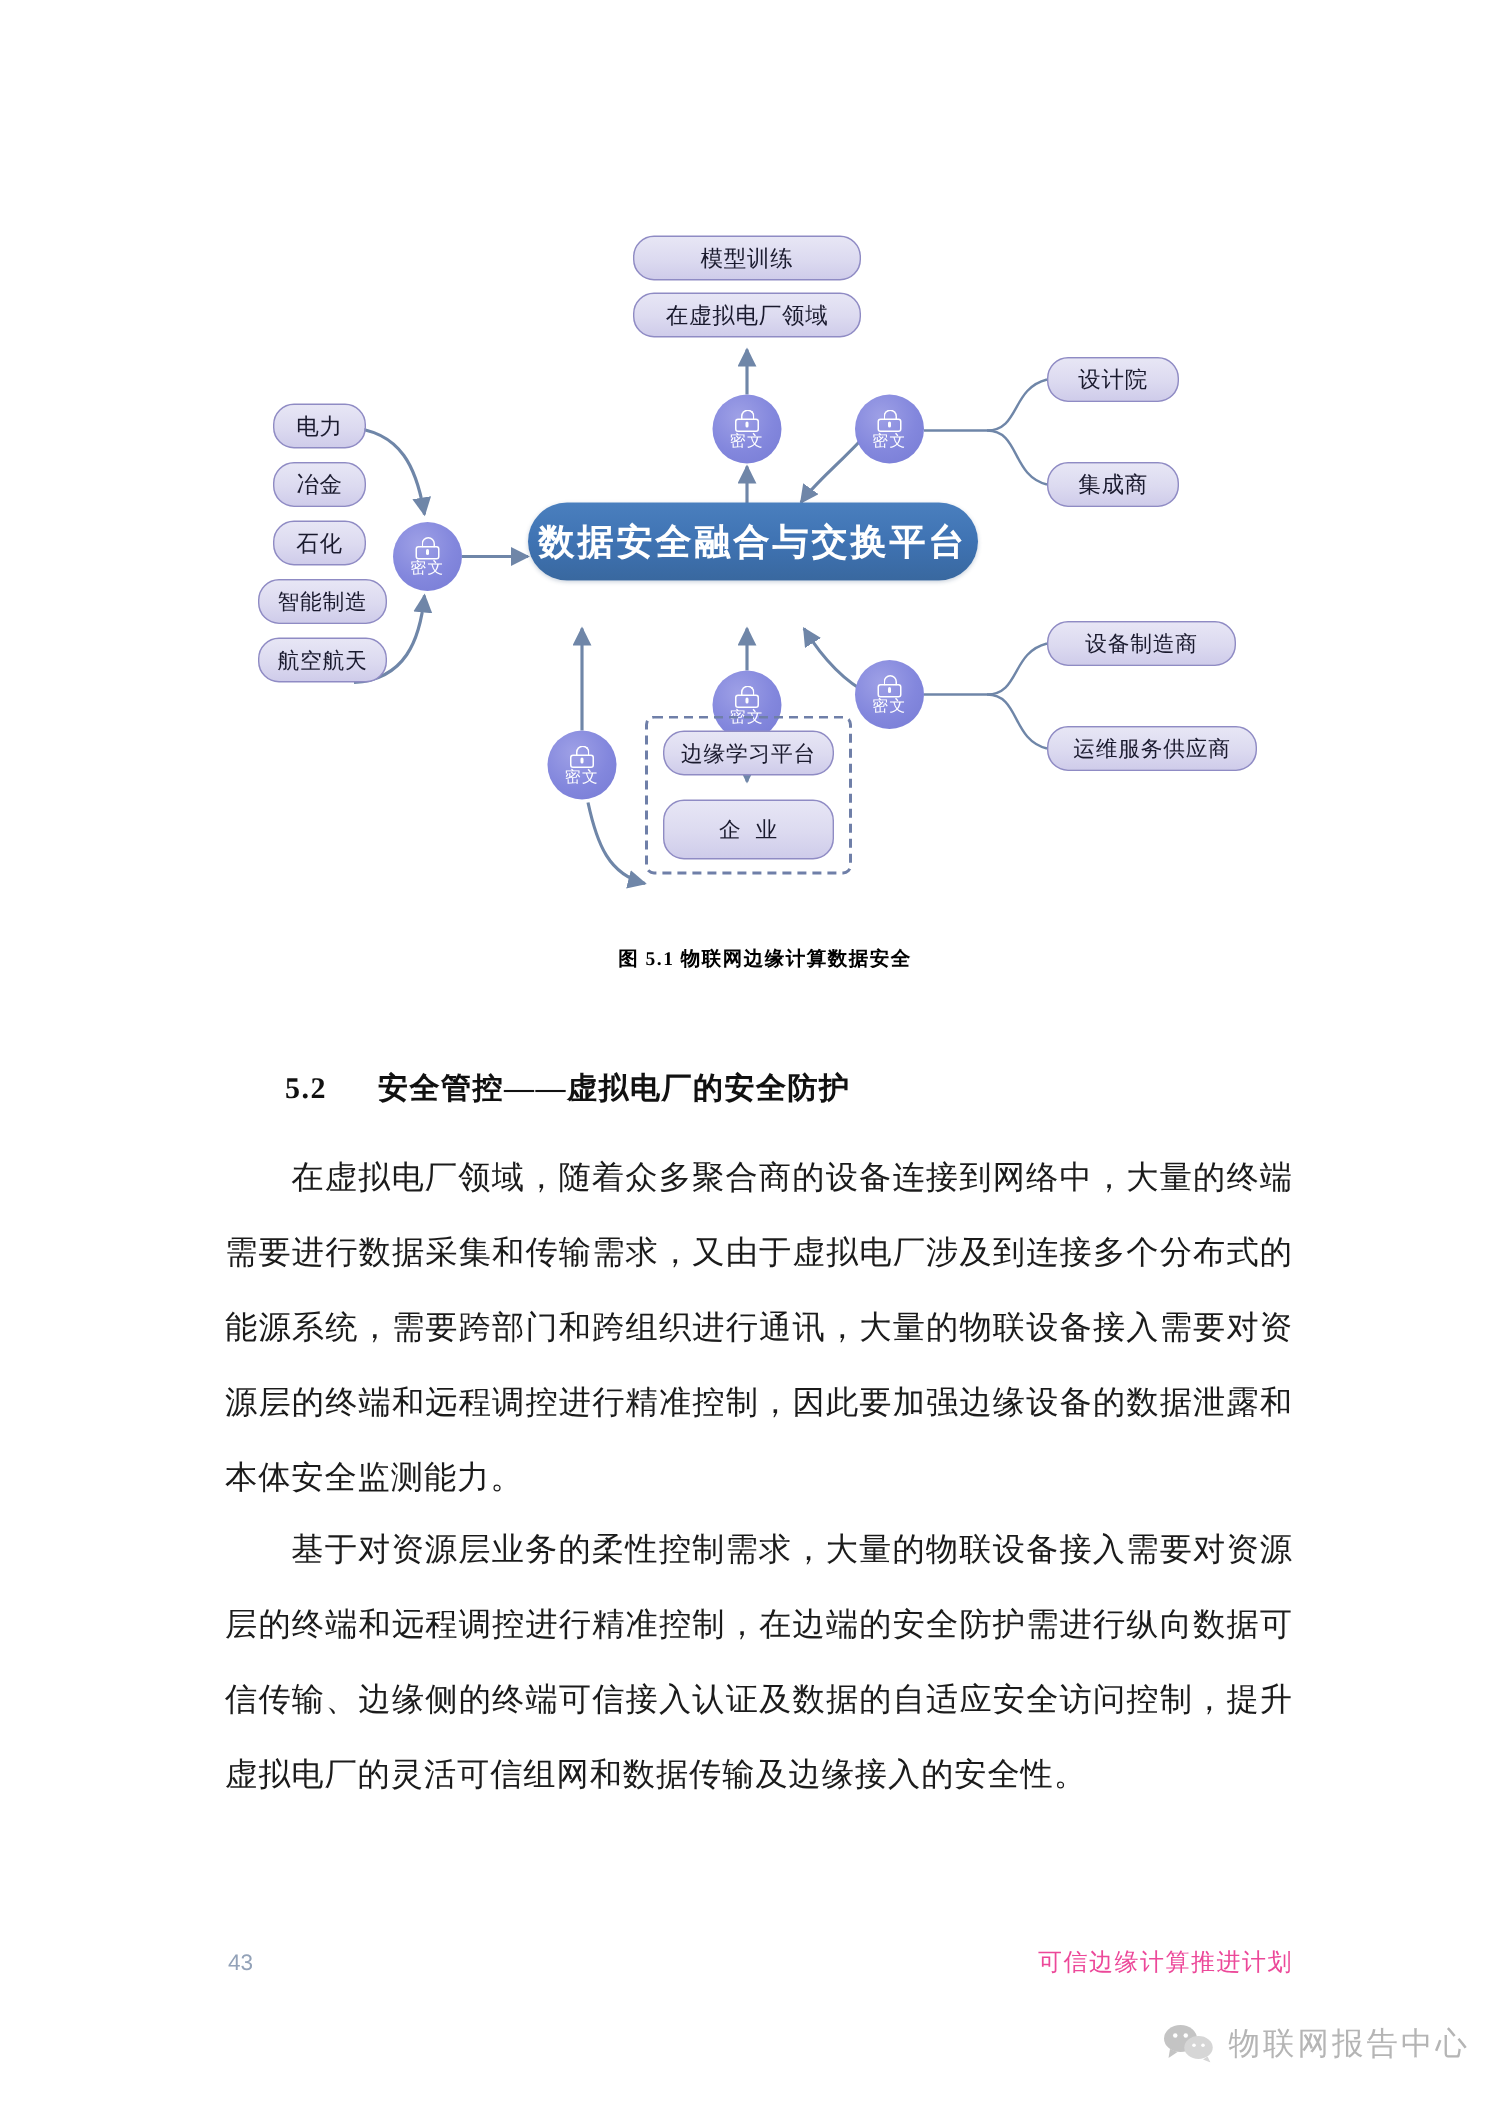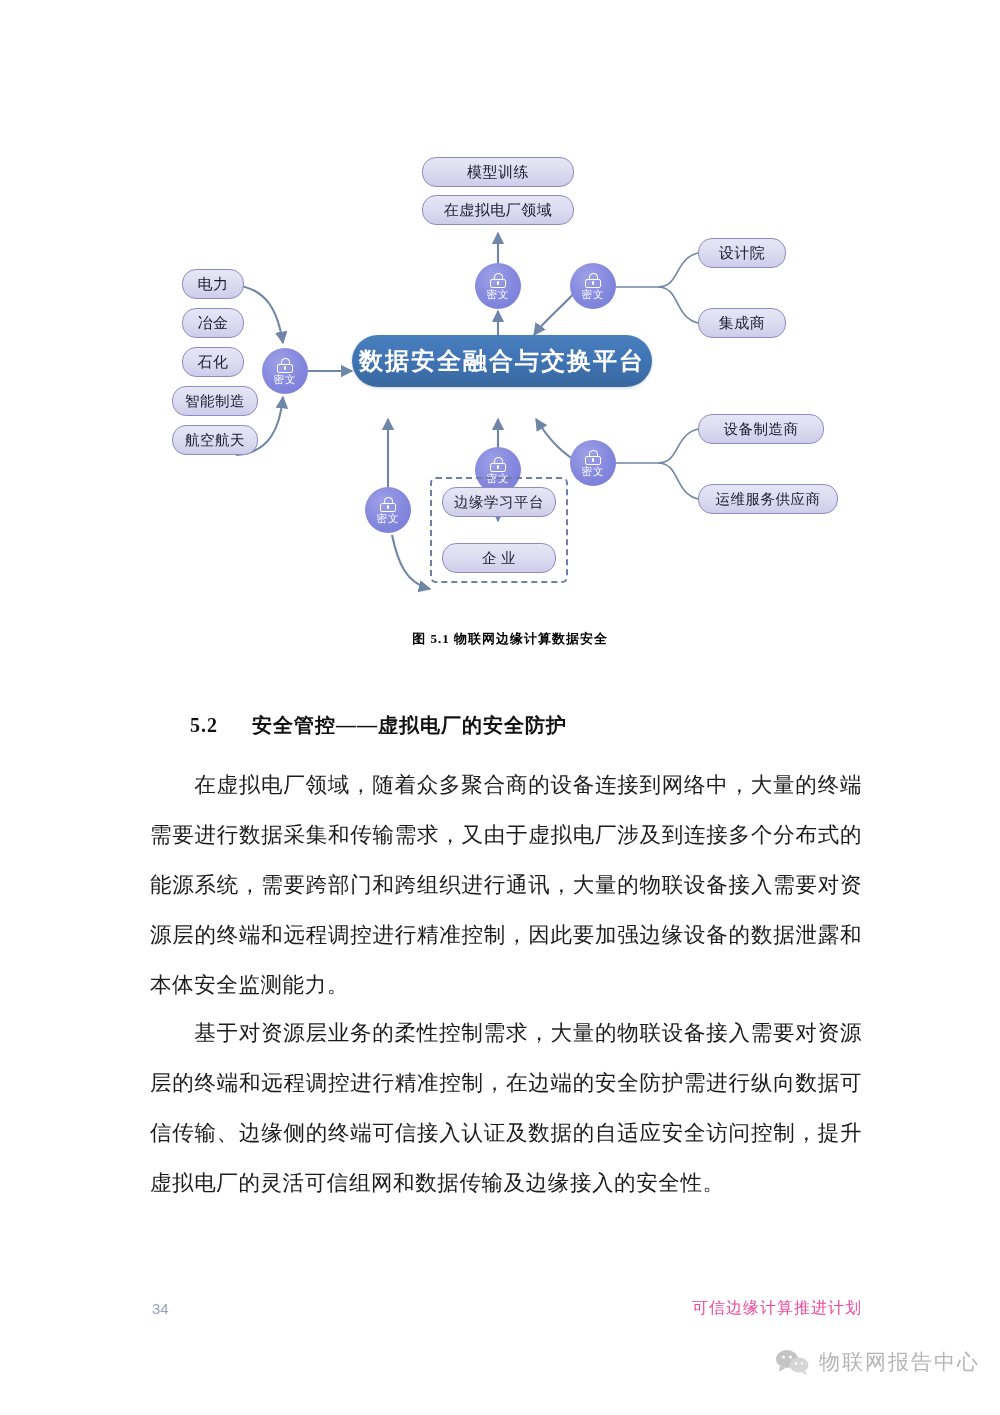--- a/index.html
+++ b/index.html
@@ -23,21 +23,21 @@
     white-space:nowrap;
     box-sizing:border-box;
   }
   .pill{
     background:linear-gradient(180deg,#e7e6f5 0%,#dcdaf0 55%,#cfccea 100%);
     border:1px solid #8f8bc4;
     border-radius:14px;
     font-size:15px;
     letter-spacing:.5px;
   }
-  .pill-sm{font-size:14.5px;}
+  .pill-sm{font-size:14.5px;font-family:Liberation Mono, monospace;}
 
   .platform{
     position:absolute;
     background:linear-gradient(180deg,#4a7fbe 0%,#3f73b3 50%,#39689f 100%);
     border-radius:26px;
     color:#ffffff;
     font-size:24px;
     font-weight:bold;
     letter-spacing:2px;
     display:flex;align-items:center;justify-content:center;
@@ -242,39 +242,39 @@
       <span>设备制造商</span>
     </div>
     <div class="node pill pill-sm" style="left:548px;top:349px;width:140px;height:30px;">
       <span>运维服务供应商</span>
     </div>
 
     <div class="dashbox" style="left:280px;top:342px;width:138px;height:106px;"></div>
     <div class="node pill pill-sm" style="left:292px;top:352px;width:114px;height:30px;">
       <span>边缘学习平台</span>
     </div>
-    <div class="node pill pill-sm" style="left:292px;top:408px;width:114px;height:30px;">
+    <div class="node pill pill-sm" style="left:292px;top:398px;width:114px;height:40px;">
       <span>企  业</span>
     </div>
 
     <div class="fig-caption">图 5.1  物联网边缘计算数据安全</div>
   </div>
 
   <div id="heading">
     <span class="num">5.2</span><span>安全管控——虚拟电厂的安全防护</span>
   </div>
 
   <div class="para" id="para1">
     <span class="indent"></span><span>在虚拟电厂领域，随着众多聚合商的设备连接到网络中，大量的终端需要进行数据采集和传输需求，又由于虚拟电厂涉及到连接多个分布式的能源系统，需要跨部门和跨组织进行通讯，大量的物联设备接入需要对资源层的终端和远程调控进行精准控制，因此要加强边缘设备的数据泄露和本体安全监测能力。</span>
   </div>
   <div class="para" id="para2">
     <span class="indent"></span><span>基于对资源层业务的柔性控制需求，大量的物联设备接入需要对资源层的终端和远程调控进行精准控制，在边端的安全防护需进行纵向数据可信传输、边缘侧的终端可信接入认证及数据的自适应安全访问控制，提升虚拟电厂的灵活可信组网和数据传输及边缘接入的安全性。</span>
   </div>
 
-  <div id="page-num">34</div>
+  <div id="page-num">43</div>
   <div id="footer-right">可信边缘计算推进计划</div>
 
   <div id="watermark">
     <span class="wechat">
       <svg viewBox="0 0 34 26" width="34" height="26">
         <g fill="#c4c4c4">
           <ellipse cx="12" cy="10" rx="11" ry="9"></ellipse>
           <path d="M5,17 L4,23 L10,19 z"></path>
         </g>
         <g fill="#d6d6d6">

